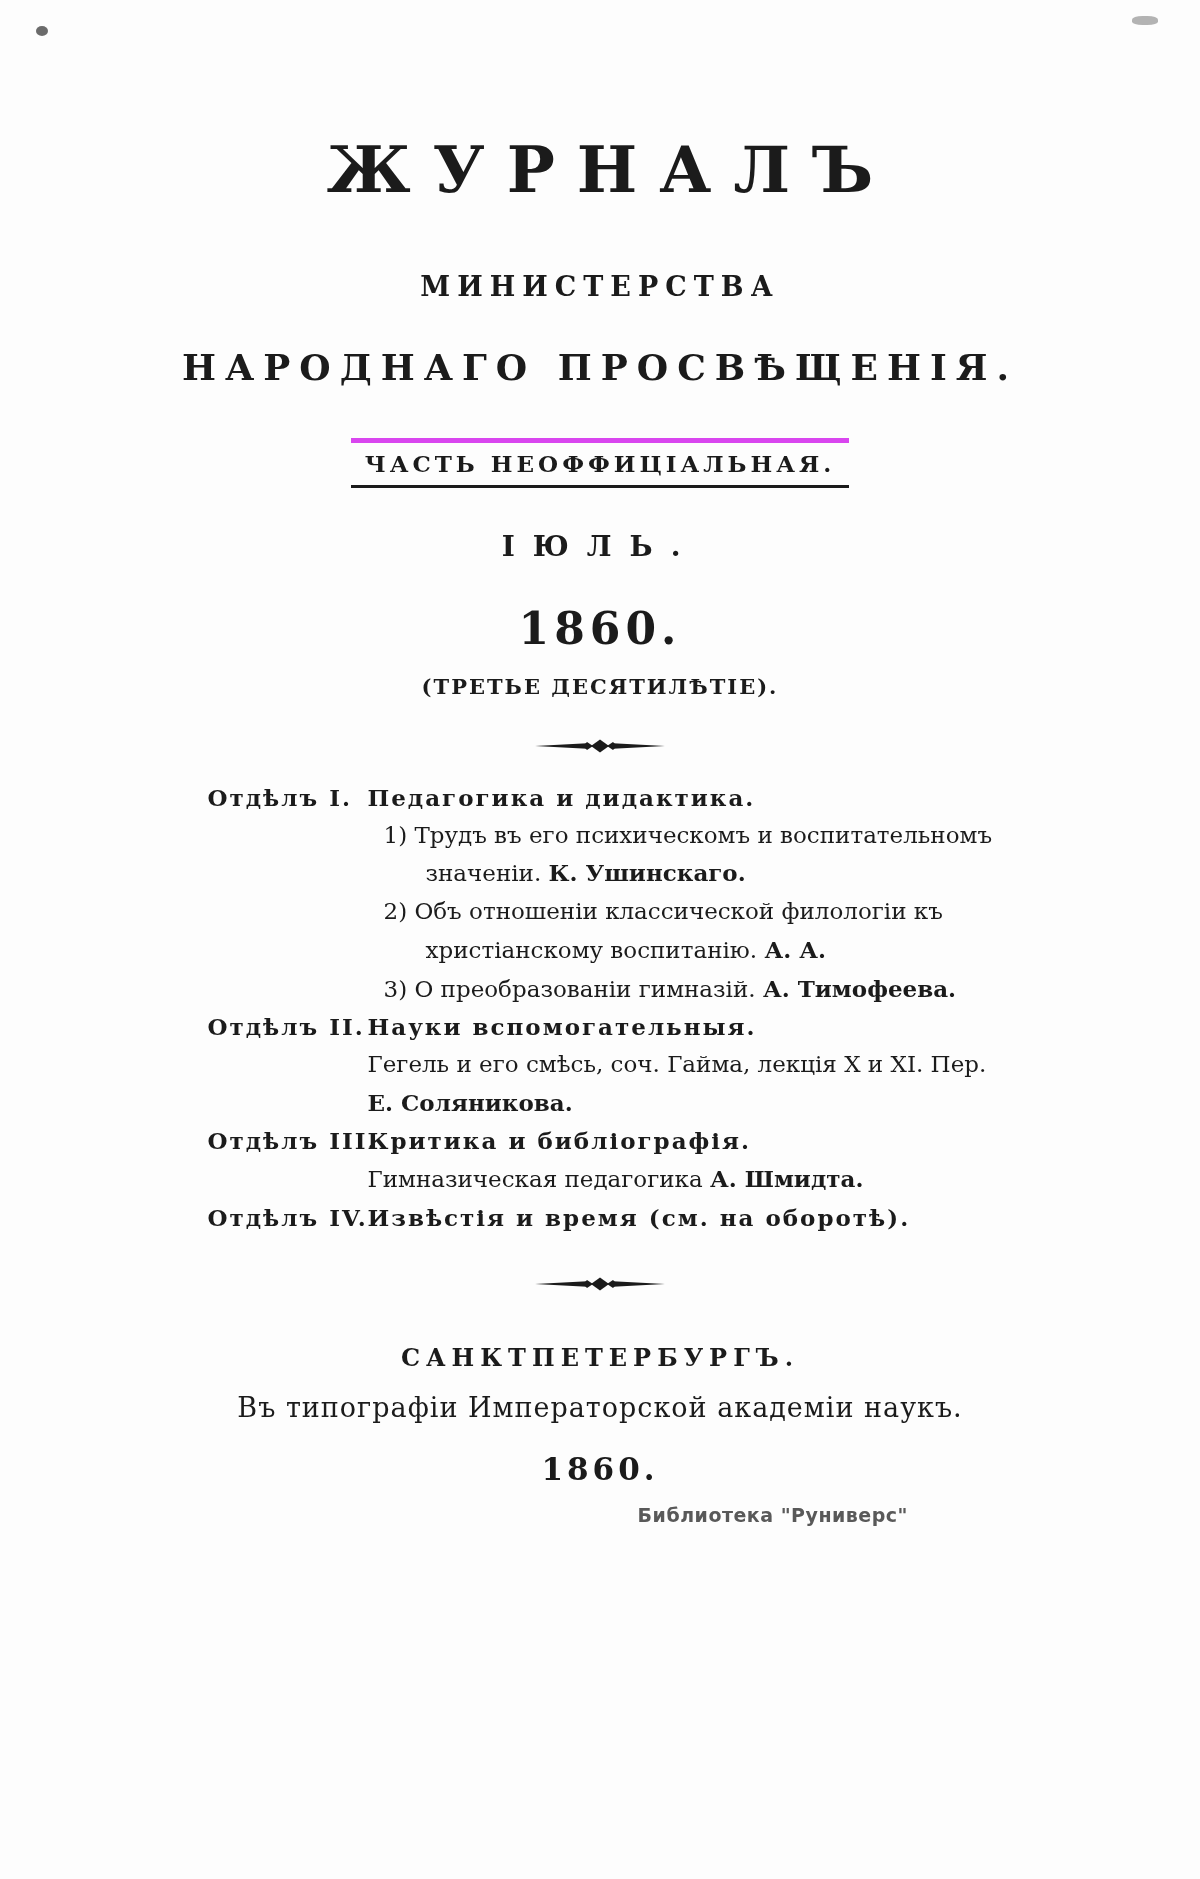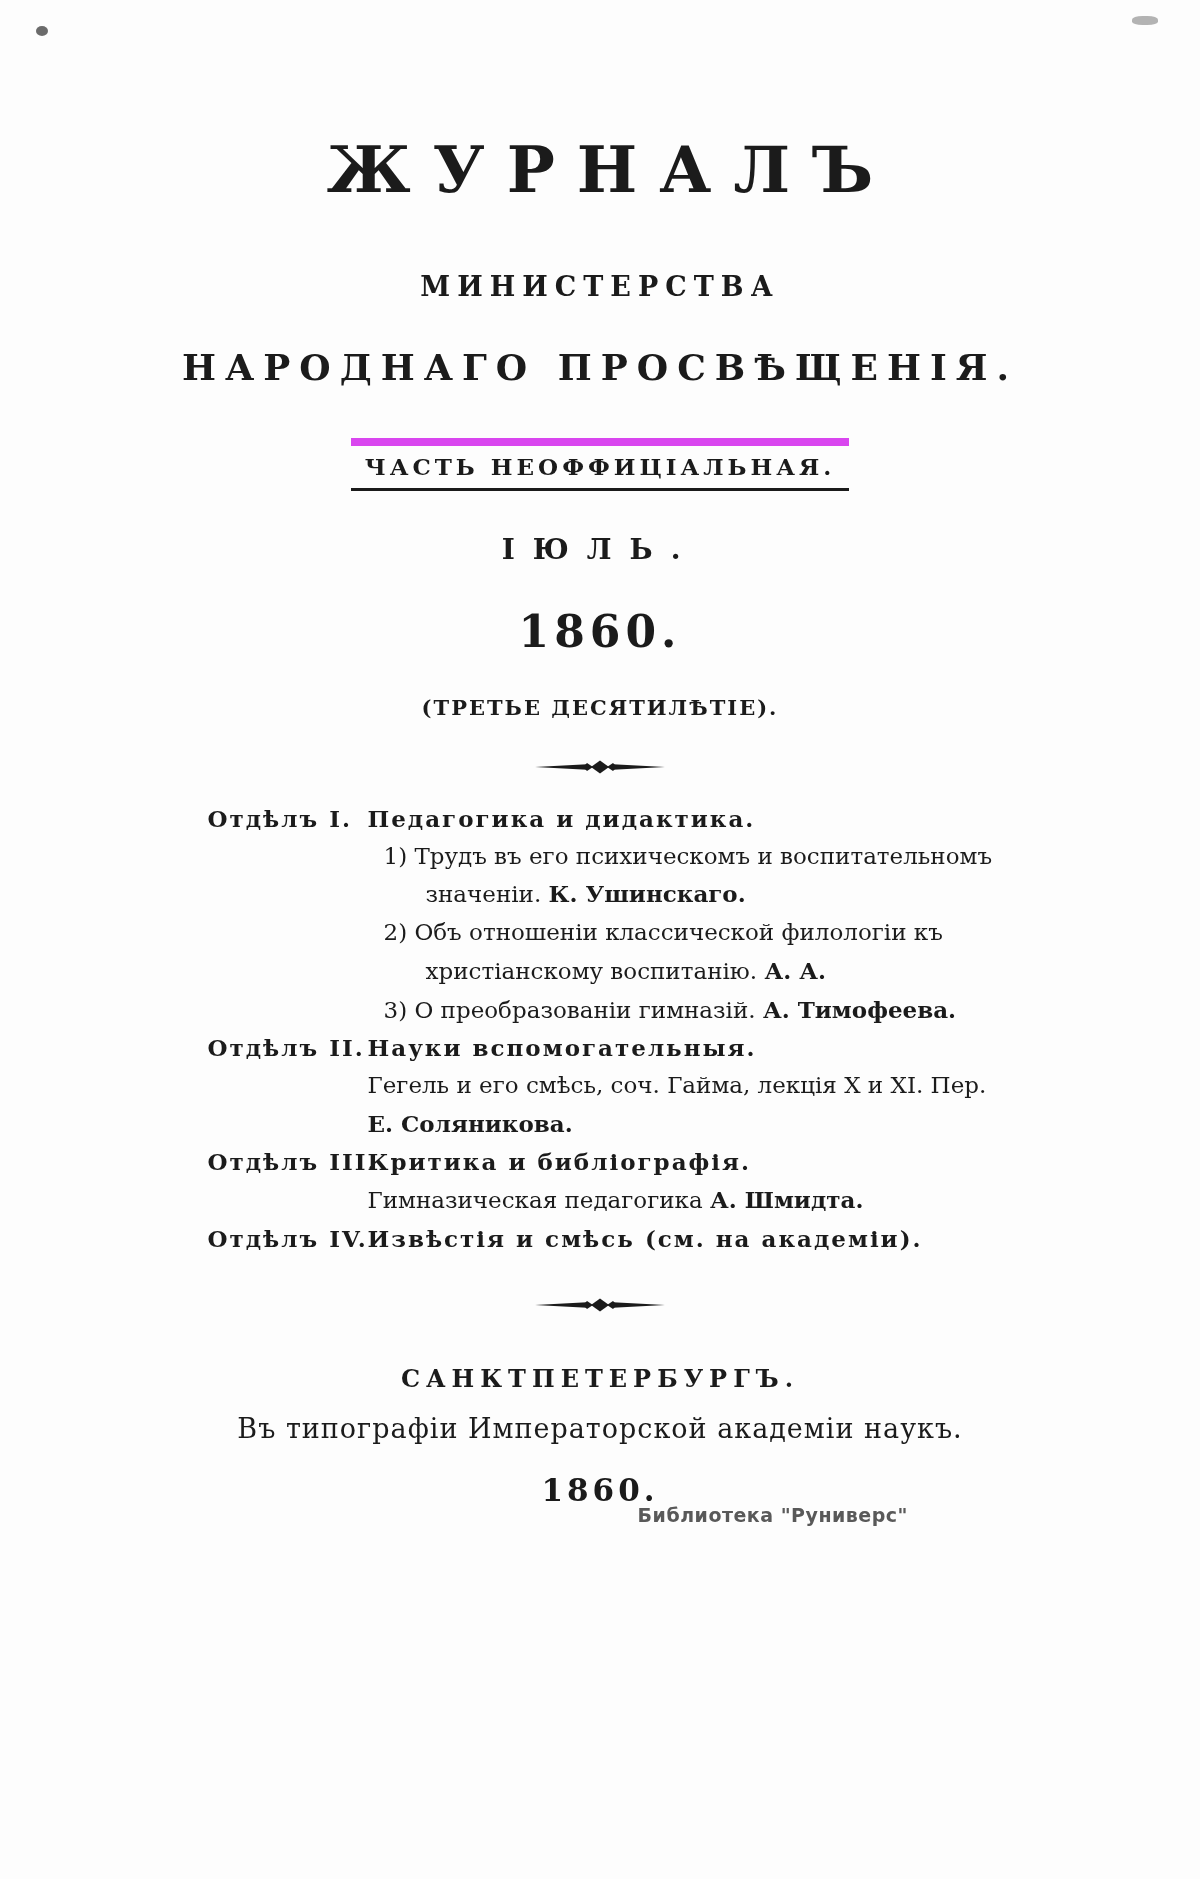--- a/index.html
+++ b/index.html
@@ -44,40 +44,40 @@
   .department {
     margin-top: 44px;
     font-size: 36px;
     font-weight: 700;
     letter-spacing: 9px;
   }
   .part-banner {
     display: inline-block;
     margin-top: 50px;
     padding: 7px 14px 8px;
-    border-top: 8px solid #d946ef;
+    border-top: 5px solid #d946ef;
     border-bottom: 3px solid #1b1b1b;
     font-size: 23px;
     font-weight: 700;
     letter-spacing: 4px;
   }
   .month {
     margin-top: 42px;
     font-size: 28px;
     font-weight: 700;
     letter-spacing: 18px;
   }
   .year {
     margin-top: 40px;
     font-size: 44px;
     font-weight: 700;
     letter-spacing: 5px;
   }
   .decade {
-    margin-top: 38px;
+    margin-top: 20px;
     font-size: 21px;
     font-weight: 700;
     letter-spacing: 2px;
   }
   .divider {
     margin: 40px auto 0;
     width: 130px;
     display: block;
   }
   .divider svg { display: block; width: 130px; height: 14px; margin: 0 auto; }
@@ -207,21 +207,21 @@
       <div class="toc-label">Отдѣлъ III.</div>
       <div class="toc-body">
         <div class="toc-sec-heading">Критика и библіографія.</div>
         <div class="toc-item no-indent"><span>Гимназическая педагогика</span> <span class="author">А. Шмидта.</span></div>
       </div>
     </div>
 
     <div class="toc-row">
       <div class="toc-label">Отдѣлъ IV.</div>
       <div class="toc-body">
-        <div class="toc-sec-heading">Извѣстія и смѣсь (см. на академіи).</div>
+        <div class="toc-sec-heading">Извѣстія и время (см. на оборотѣ).</div>
       </div>
     </div>
 
   </div>
 
   <div class="divider">
     <svg viewBox="0 0 130 14" xmlns="http://www.w3.org/2000/svg">
       <polygon points="0,7 52,4.2 52,9.8" fill="#1b1b1b"></polygon>
       <polygon points="130,7 78,4.2 78,9.8" fill="#1b1b1b"></polygon>
       <polygon points="65,0.5 74,7 65,13.5 56,7" fill="#1b1b1b"></polygon>

